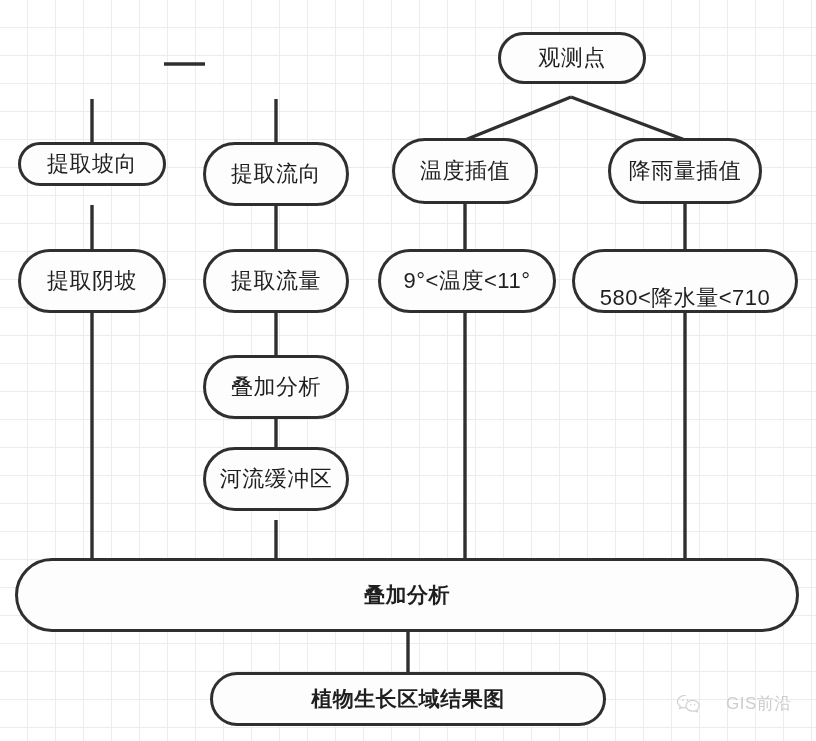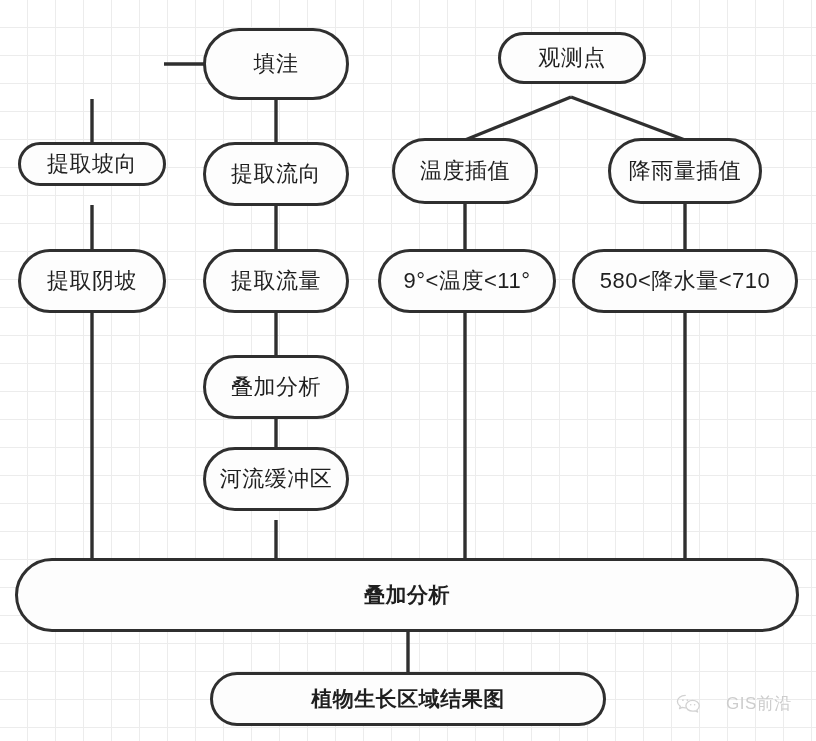--- a/index.html
+++ b/index.html
@@ -60,21 +60,21 @@
   .n-obs        { left: 498px; top: 32px;  width: 148px; height: 52px; border-radius: 33px; }
 
   .n-aspect     { left: 18px;  top: 142px; width: 148px; height: 44px; border-radius: 32px; }
   .n-flowdir    { left: 203px; top: 142px; width: 146px; height: 64px; border-radius: 32px; }
   .n-tempint    { left: 392px; top: 138px; width: 146px; height: 66px; border-radius: 33px; }
   .n-rainint    { left: 608px; top: 138px; width: 154px; height: 66px; border-radius: 33px; }
 
   .n-shade      { left: 18px;  top: 249px; width: 148px; height: 64px; border-radius: 32px; }
   .n-flowacc    { left: 203px; top: 249px; width: 146px; height: 64px; border-radius: 32px; }
   .n-tempcond   { left: 378px; top: 249px; width: 178px; height: 64px; border-radius: 32px; }
-  .n-raincond   { left: 572px; top: 249px; width: 226px; height: 64px; border-radius: 32px; }
+  .n-raincond   { left: 572px; top: 249px; width: 226px; height: 64px; border-radius: 32px; align-items: flex-end; }
 
   .n-river      { left: 203px; top: 355px; width: 146px; height: 64px; border-radius: 32px; }
   .n-buffer     { left: 203px; top: 447px; width: 146px; height: 64px; border-radius: 32px; }
 
   .n-overlay    { left: 15px;  top: 558px; width: 784px; height: 74px; border-radius: 37px; font-size: 21px; }
   .n-result     { left: 210px; top: 672px; width: 396px; height: 54px; border-radius: 27px; font-size: 21px; }
 
   
   .watermark {
     position: absolute;
@@ -128,23 +128,20 @@
 
       <line x1="685" y1="203" x2="685" y2="251"></line>
 
       <line x1="685" y1="312" x2="685" y2="560"></line>
 
       <line x1="408" y1="631" x2="408" y2="674"></line>
     </g>
   </svg>
 
 
-  <div class="node n-fill">
-    <span class="label">填洼</span>
-  </div>
 
   <div class="node n-obs">
     <span class="label">观测点</span>
   </div>
 
   <div class="node n-aspect">
     <span class="label">提取坡向</span>
   </div>
 
   <div class="node n-flowdir">

